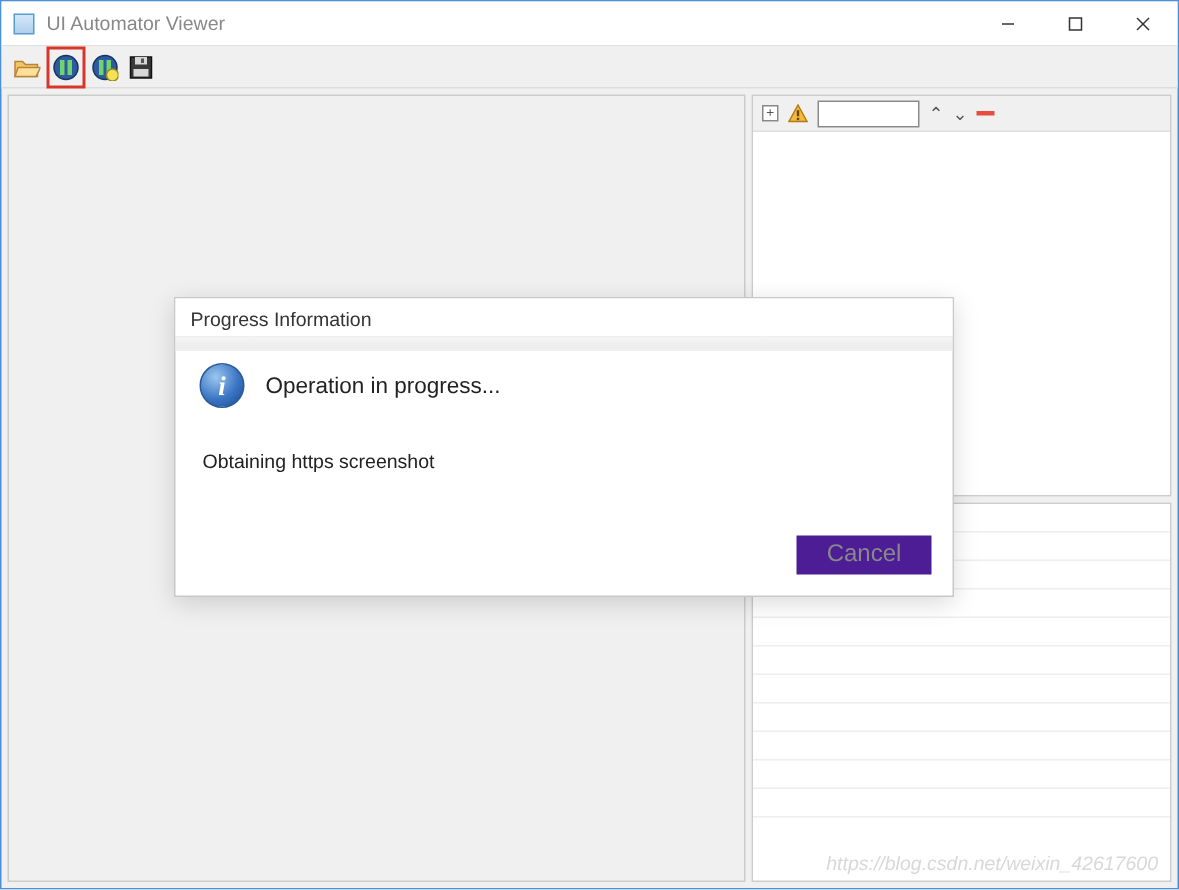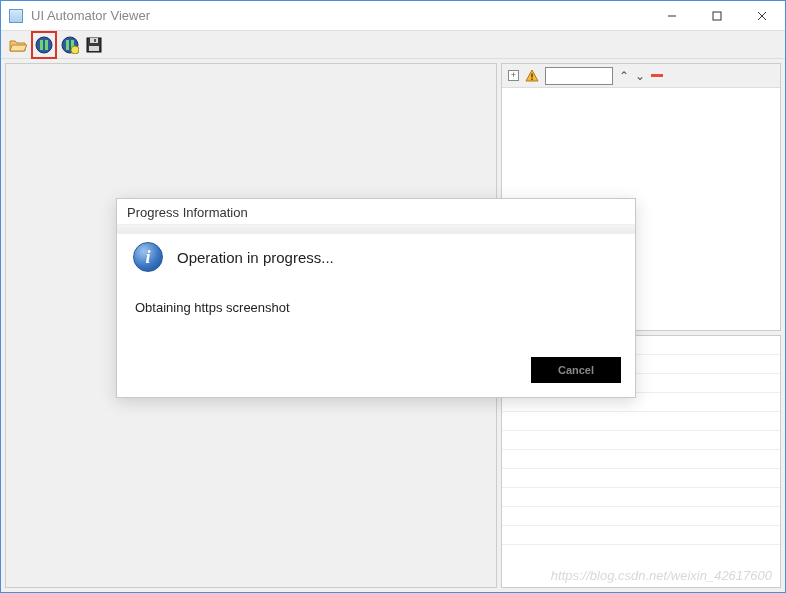--- a/index.html
+++ b/index.html
@@ -212,28 +212,27 @@
       margin-left: 2px;
     }
     .dialog-buttons {
       padding: 10px 14px 14px 0;
       display: flex;
       justify-content: flex-end;
     }
     .cancel-btn {
       width: 90px;
       height: 26px;
-      background: #000000;
+      background: #4c1d95;
       color: #888;
       border: none;
-      font-size: 11px;
-      display: flex;
-      align-items: center;
-      justify-content: center;
-      font-weight: bold;
+      font-size: 16px;
+      display: flex;
+      align-items: center;
+      justify-content: center;
     }
     
     svg { display: block; }
   </style>
 </head>
 <body>
 
 <div class="window">
   <div class="titlebar">
     <div class="titlebar-icon"></div>

